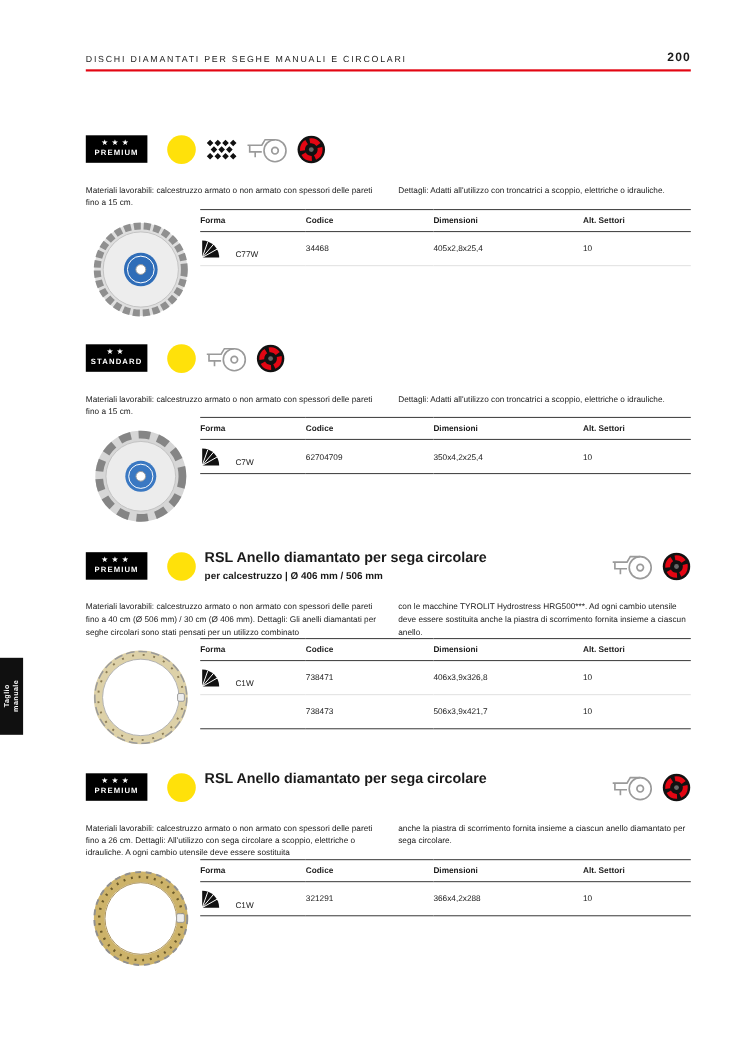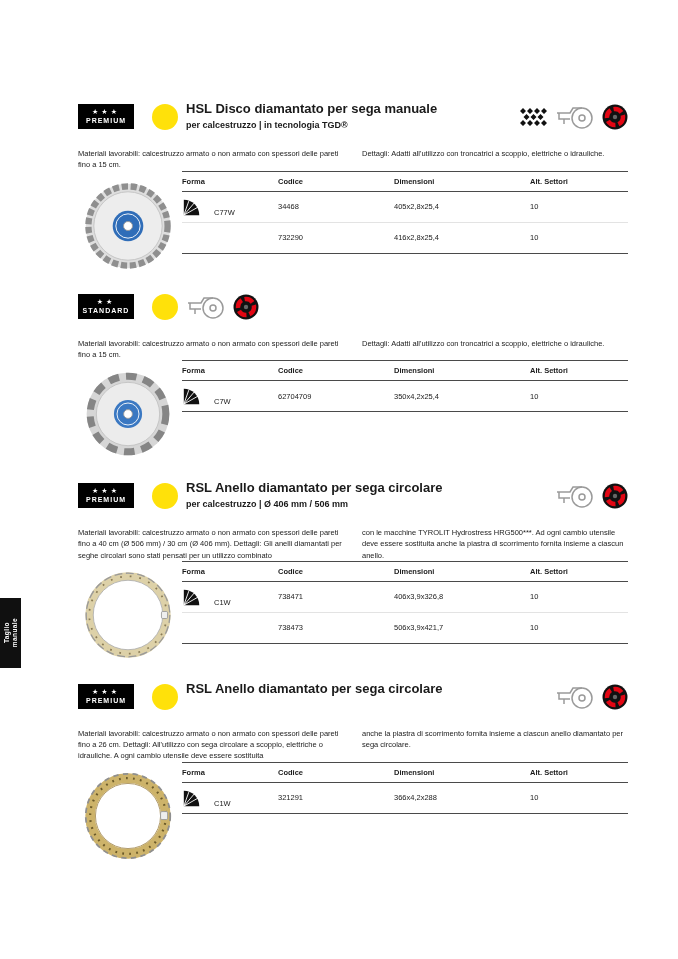--- a/index.html
+++ b/index.html
@@ -53,32 +53,32 @@
 <body>
 
 <div class="page">
 
   <div class="side-tab">
     <span>Taglio</span>
     <span>manuale</span>
   </div>
 
   <div class="content">
+    <header class="page-header">
+      <span class="header-title">DISCHI DIAMANTATI PER SEGHE MANUALI E CIRCOLARI</span>
+      <span class="page-number">200</span>
+    </header>
 
     <section class="product first">
       <div class="product-head">
         <div class="badge">
           <span class="stars">★★★</span>
           <span class="blabel">PREMIUM</span>
         </div>
         <span class="dot"></span>
-        <div class="titles">
-          <h2>HSL Disco diamantato per sega manuale</h2>
-          <h3>per calcestruzzo | in tecnologia TGD®</h3>
-        </div>
         <div class="head-icons">
           <span>
             <svg width="30" height="22" viewBox="0 0 30 22" fill="#111">
               <path d="M5 2l3 3-3 3-3-3zM12 2l3 3-3 3-3-3zM19 2l3 3-3 3-3-3zM26 2l3 3-3 3-3-3z"></path>
               <path d="M8.5 8l3 3-3 3-3-3zM15.5 8l3 3-3 3-3-3zM22.5 8l3 3-3 3-3-3z"></path>
               <path d="M5 14l3 3-3 3-3-3zM12 14l3 3-3 3-3-3zM19 14l3 3-3 3-3-3zM26 14l3 3-3 3-3-3z"></path>
             </svg>
           </span>
           <span>
             <svg width="40" height="26" viewBox="0 0 40 26" fill="none" stroke="#9a9a9a" stroke-width="1.5">
@@ -136,31 +136,20 @@
                         <path d="M2 20L7.5 4.5M2 20L13.5 6.5M2 20L17.8 11" stroke="#fff" stroke-width="1"></path>
                       </svg>
                 </span>
                 <span>C77W</span>
               </span>
                 </td>
               <td>34468</td>
               <td>405x2,8x25,4</td>
               <td>10</td>
             </tr>
-            <tr class="last">
-              <td>
-                  <span class="forma-cell">
-                    <span class="seg-icon empty"></span>
-                <span></span>
-              </span>
-                </td>
-              <td>732290</td>
-              <td>416x2,8x25,4</td>
-              <td>10</td>
-            </tr>
           </tbody>
         </table>
       </div>
     </section>
 
     <section class="product">
       <div class="product-head">
         <div class="badge">
           <span class="stars">★★</span>
           <span class="blabel">STANDARD</span>

